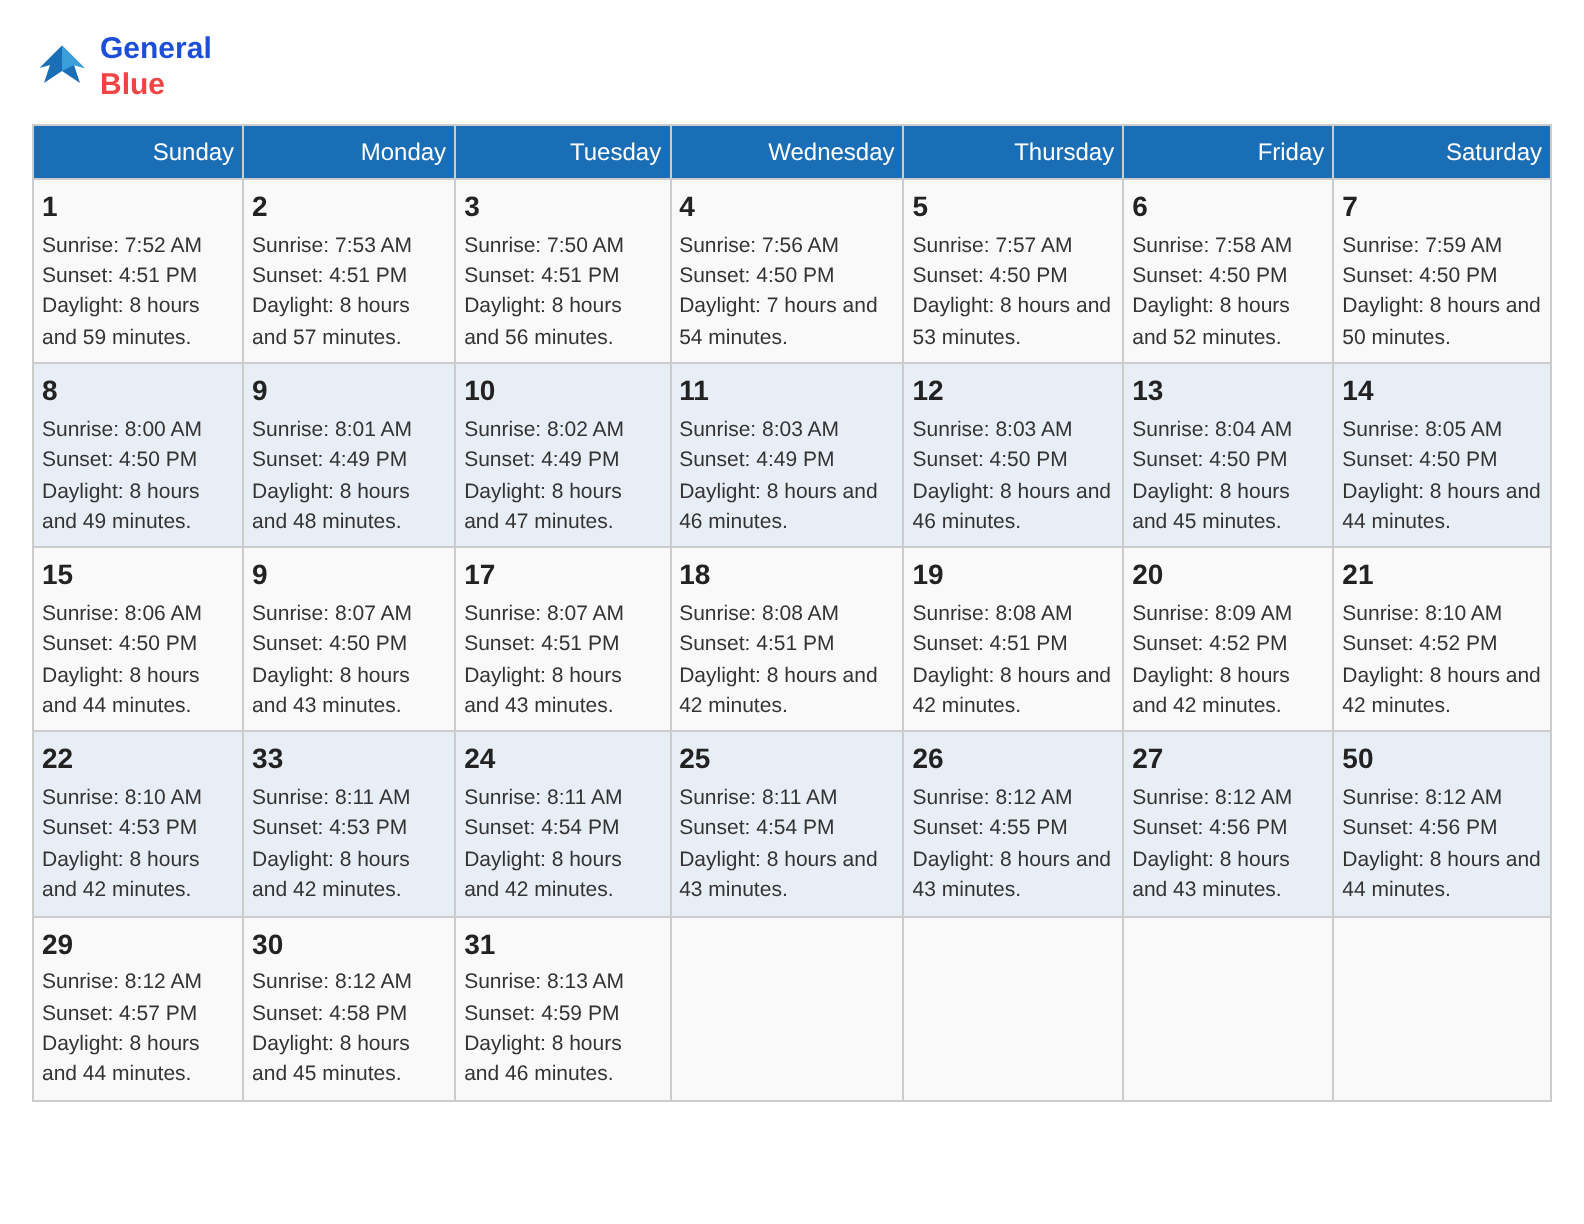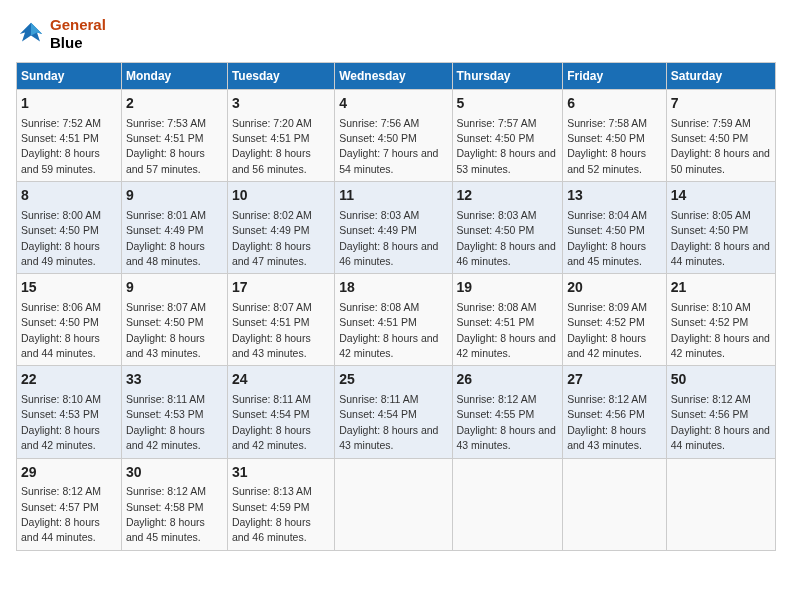--- a/index.html
+++ b/index.html
@@ -21,21 +21,21 @@
       align-items: center;
       gap: 4px;
     }
     .logo-text {
       font-size: 15px;
       font-weight: bold;
       color: #333;
       line-height: 1.2;
     }
     .logo-text span {
-      color: #c2410c;
+      color: #1d4ed8;
     }
     .logo-bird {
       width: 30px;
       height: 30px;
     }
     .title-block {
       text-align: right;
     }
     .month-title {
       font-size: 32px;
@@ -50,23 +50,23 @@
       width: 100%;
       border-collapse: collapse;
       font-size: 11px;
     }
     thead tr {
       background: #1a6eb5;
       color: #fff;
     }
     thead th {
       padding: 6px 4px;
-      text-align: left;
+      text-align: right;
       font-size: 12px;
-      font-weight: bold;
+      font-weight: normal;
       border: 1px solid #ccc;
     }
     tbody tr {
       vertical-align: top;
     }
     tbody tr:nth-child(odd) {
       background: #f9f9f9;
     }
     tbody tr:nth-child(even) {
       background: #e8eef6;
@@ -93,21 +93,21 @@
 <body>
 
 <div class="header">
   <div class="logo">
     <svg class="logo-bird" viewBox="0 0 40 40">
       <polygon points="20,5 35,20 28,18 32,30 20,22 8,30 12,18 5,20" fill="#1a6eb5"></polygon>
       <polygon points="20,5 35,20 28,18 20,22" fill="#3a9ed8"></polygon>
     </svg>
     <div class="logo-text">
       <div><span>General</span></div>
-      <div style="color:#000000;">Blue</div>
+      <div style="color:#ef4444;">Blue</div>
     </div>
   </div>
   <div class="title-block">
     <div class="month-title"></div>
     <div class="location"></div>
   </div>
 </div>
 
 <table>
   <thead>
@@ -125,21 +125,21 @@
   <tr>
         <td><span class="day-num">1</span>
         <span class="cell-text">Sunrise: 7:52 AM</span><br>
         <span class="cell-text">Sunset: 4:51 PM</span><br>
         <span class="cell-text">Daylight: 8 hours and 59 minutes.</span></td>
         <td><span class="day-num">2</span>
         <span class="cell-text">Sunrise: 7:53 AM</span><br>
         <span class="cell-text">Sunset: 4:51 PM</span><br>
         <span class="cell-text">Daylight: 8 hours and 57 minutes.</span></td>
         <td><span class="day-num">3</span>
-        <span class="cell-text">Sunrise: 7:20 AM</span><br>
+        <span class="cell-text">Sunrise: 7:50 AM</span><br>
         <span class="cell-text">Sunset: 4:51 PM</span><br>
         <span class="cell-text">Daylight: 8 hours and 56 minutes.</span></td>
         <td><span class="day-num">4</span>
         <span class="cell-text">Sunrise: 7:56 AM</span><br>
         <span class="cell-text">Sunset: 4:50 PM</span><br>
         <span class="cell-text">Daylight: 7 hours and 54 minutes.</span></td>
         <td><span class="day-num">5</span>
         <span class="cell-text">Sunrise: 7:57 AM</span><br>
         <span class="cell-text">Sunset: 4:50 PM</span><br>
         <span class="cell-text">Daylight: 8 hours and 53 minutes.</span></td>

